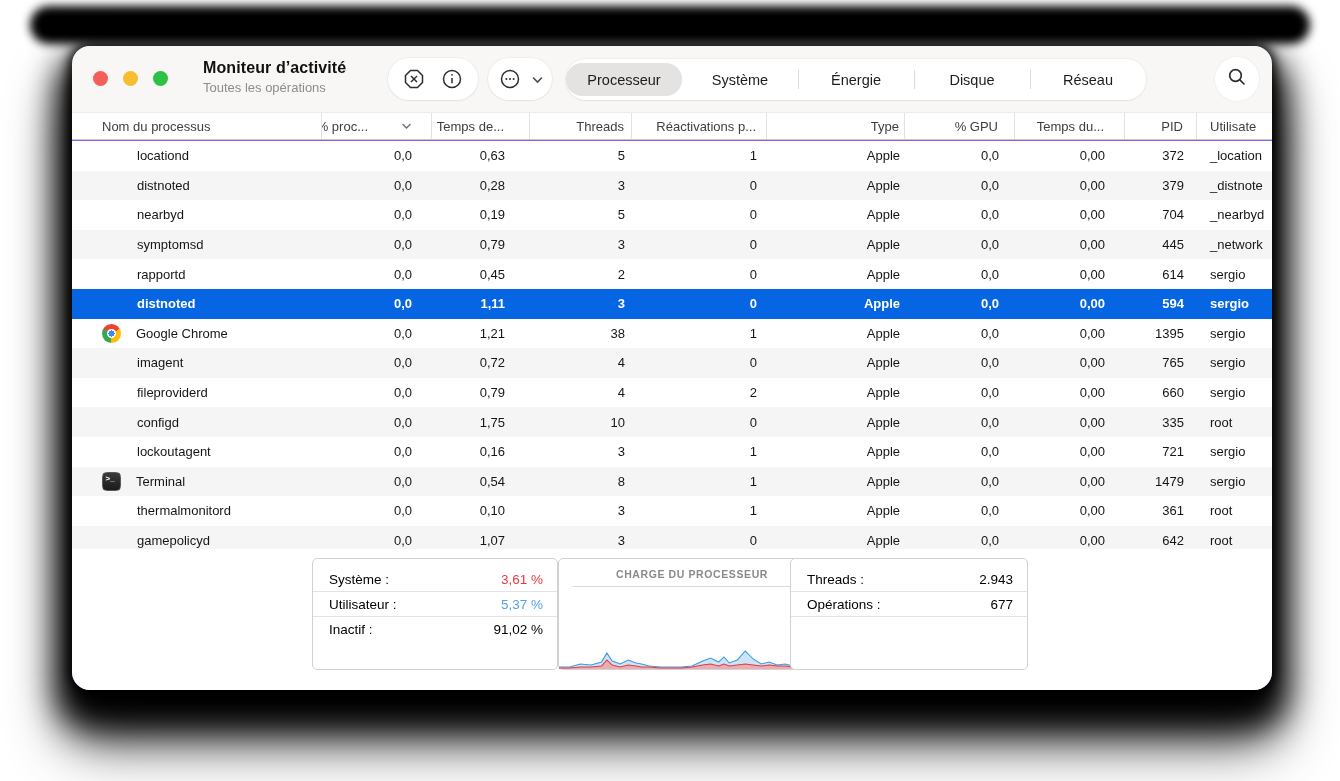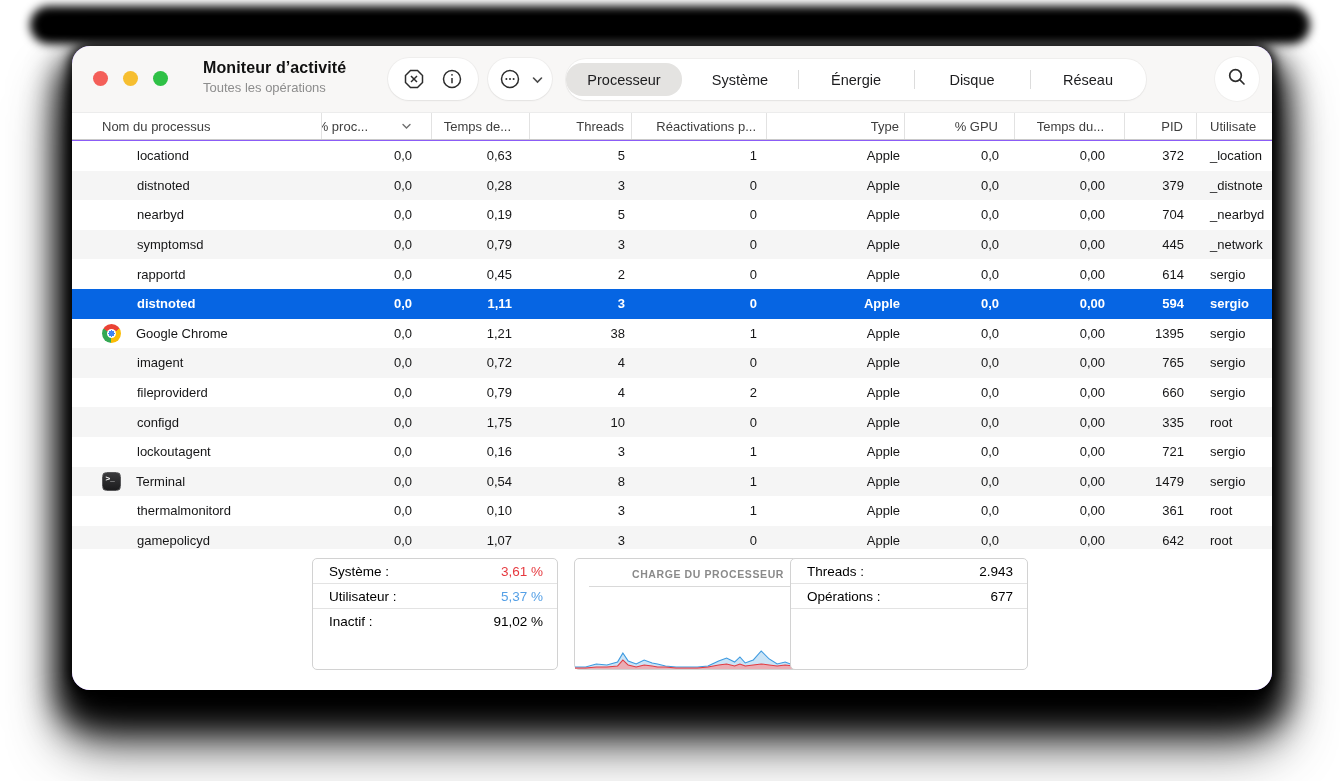--- a/index.html
+++ b/index.html
@@ -51,43 +51,43 @@
   .thead .cell { display:flex; align-items:center; border-right:1px solid #e2e2e2; }
   .thead .cell:last-child { border-right:none; }
   .rows { position:absolute; left:0; top:95px; width:100%; height:408px; overflow:hidden; background:#fff; }
   .prow { height:29.6px; font-size:13px; color:#161617; }
   .prow:nth-child(even) { background:#f5f5f5; }
   .prow.selected { background:#0665e3; color:#fff; font-weight:bold; }
   .cell { display:flex; align-items:center; white-space:nowrap; overflow:hidden; }
   .al-r { justify-content:flex-end; }
   .c1 { padding-left:30px; } .c1 .pname { margin-left:15px; }
   .c1.noicon .pname { margin-left:35px; }
-  .c2 { padding-right:20px;gap:27px; } .c3 { padding-right:18px; } .c4 { padding-right:7px; }
+  .c2 { padding-right:20px;gap:27px; } .c3 { padding-right:25px; } .c4 { padding-right:7px; }
   .c5 { padding-right:10px; } .c6 { padding-right:5px;text-align:right; } .c7 { padding-right:16px; }
   .c8 { padding-right:20px; } .c9 { padding-right:13px; } .c10 { padding-left:13px; }
   .sort-chevron { margin-left:7px; display:flex; }
 
   .icon-chrome { width:19px; height:19px; border-radius:50%; flex:0 0 19px; position:relative;
     background:conic-gradient(from 60deg, #fbbc05 0 120deg, #34a853 120deg 240deg, #ea4335 240deg 360deg); }
   .icon-chrome::after { content:""; position:absolute; left:5px; top:5px; width:9px; height:9px;
     border-radius:50%; background:radial-gradient(circle at center, #4285f4 0 3px, #fff 3.1px); }
   .icon-terminal { width:19px; height:19px; border-radius:4.5px; flex:0 0 19px;
     background:linear-gradient(#3a3a3c,#1b1b1d); border:0.5px solid #58585a;
     color:#fff; font-size:8px; font-weight:bold; line-height:8px; padding:2.5px 0 0 2.5px; }
 
   
   .footer { position:absolute; left:0; top:503px; width:100%; height:141px; background:#fff; }
   .fbox { position:absolute; top:9px; height:112px; background:#fff; border:1px solid #d2d2d2; border-radius:5px; }
   .box-cpu { left:240px; width:246px; }
-  .box-chart { left:502px; width:268px; }
+  .box-chart { left:486px; width:268px; }
   .box-threads { left:718px; width:238px; }
   .stat-row { display:flex; justify-content:space-between; align-items:center;
     height:25px; margin:0; padding:0 14px 0 16px; font-size:13.5px; color:#000; }
   .stat-row.sep { border-bottom:1px solid #e3e3e3; }
-  .stat-col { }
+  .stat-col { padding-top:8px; }
   .chart-title { text-align:center; font-size:10.5px; font-weight:bold; color:#8a8a8a;
     letter-spacing:.6px; padding-top:9px; }
   .chart-hr { height:1px; background:#d9d9d9; margin:6px 14px 0 14px; }
   .chart-svg { position:absolute; left:0; bottom:0; width:100%; height:30px; display:block; }
 </style>
 </head>
 <body>
 
 <div class="shadow-band"></div>
 

